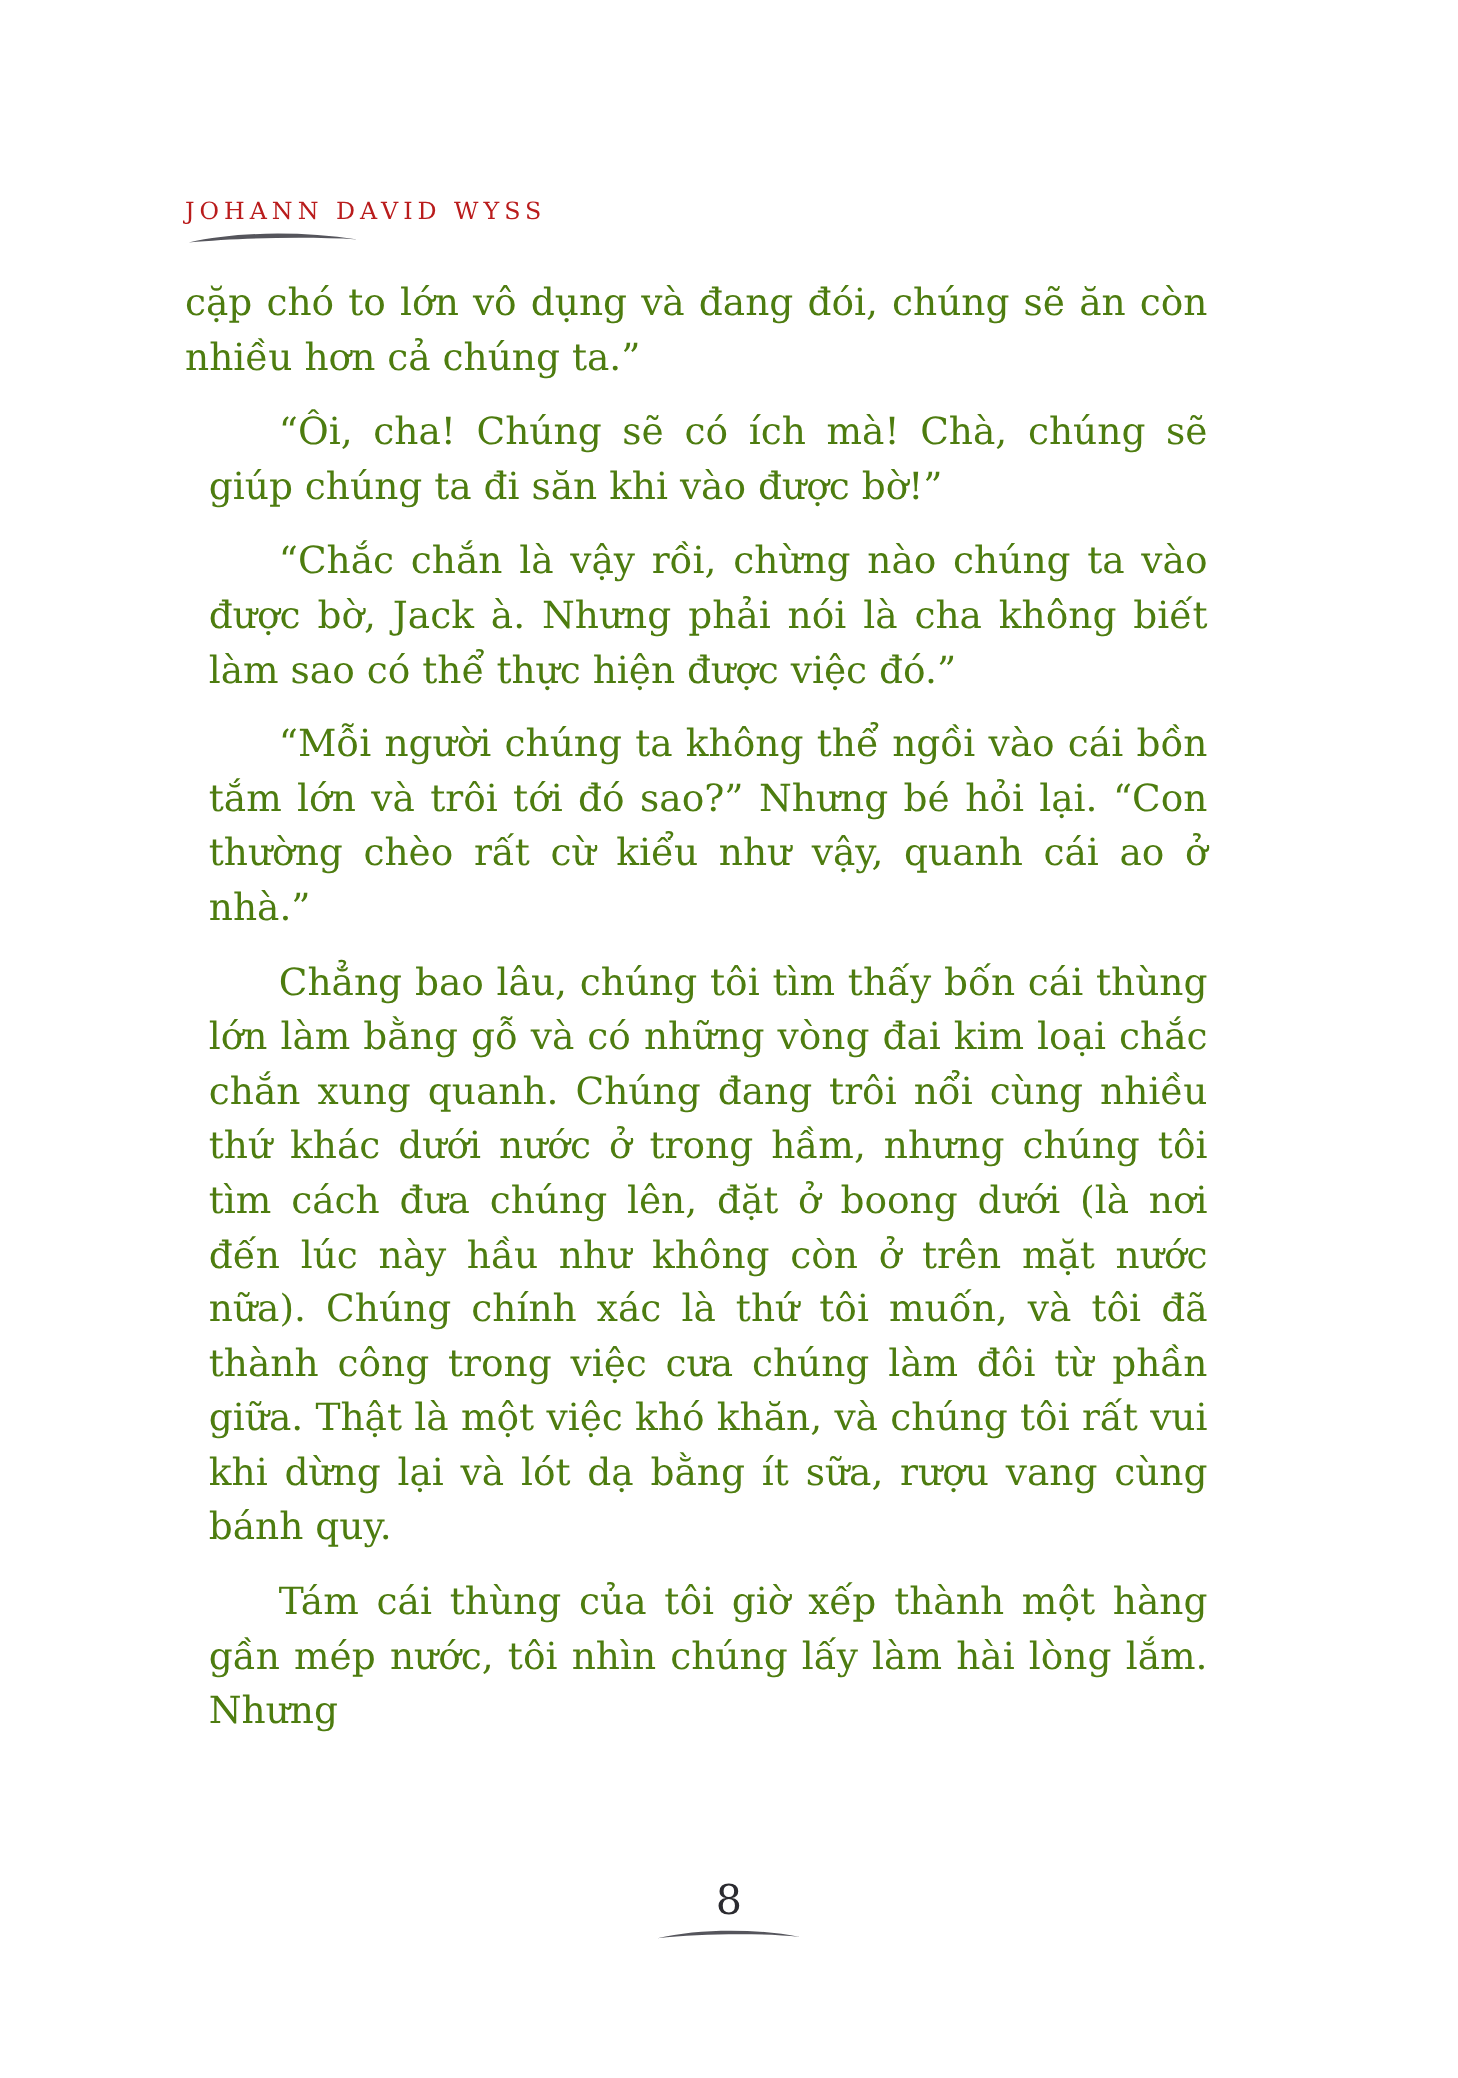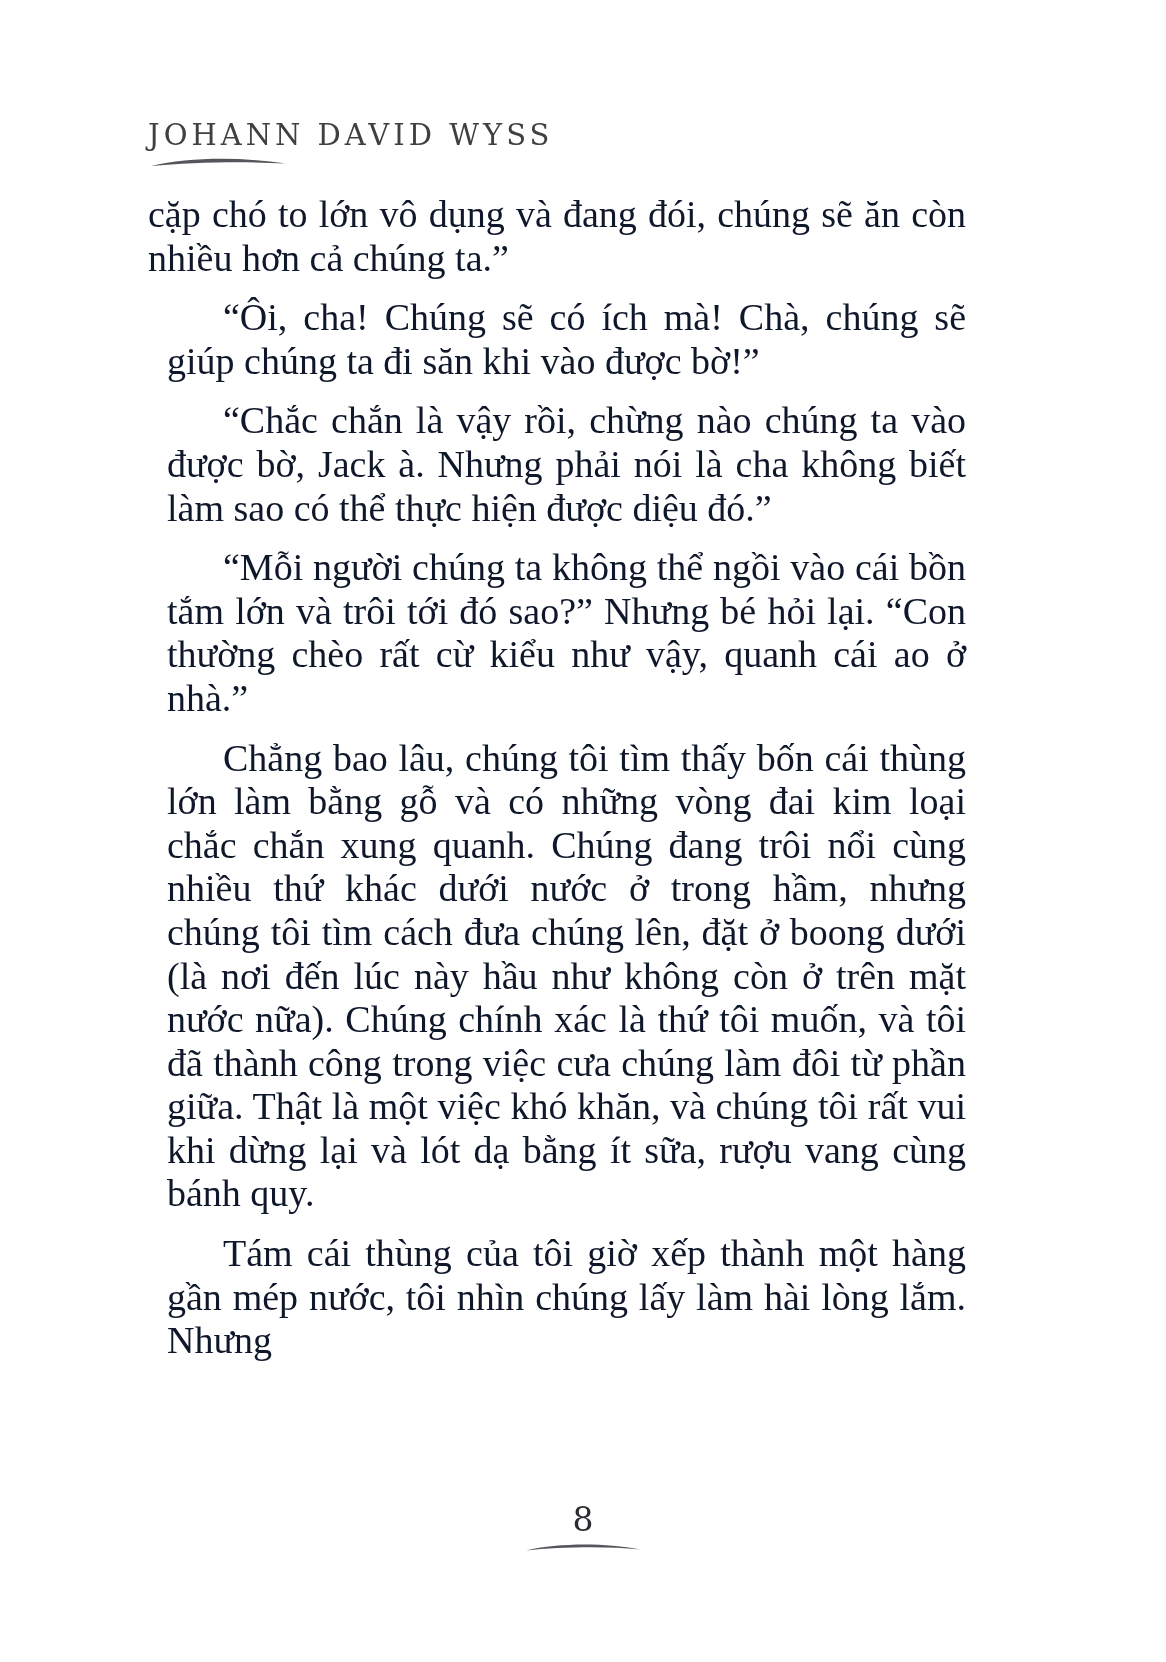--- a/index.html
+++ b/index.html
@@ -19,40 +19,40 @@
   .content {
     position: absolute;
     left: 148px;
     top: 118px;
     width: 818px;
   }
   .running-header {
     margin: 0 0 2px 0;
   }
   .author {
-    font-size: 29px;
+    font-size: 19px;
     letter-spacing: 4px;
-    color: #404040;
+    color: #b91c1c;
     font-weight: 400;
+    margin-top: 40px;
   }
   .header-swoosh {
     display: block;
     margin-top: 3px;
     margin-left: 2px;
   }
   .body-text {
     margin-top: 24px;
   }
   .body-text p {
-    font-size: 38px;
+    font-size: 30px;
     line-height: 43.6px;
     text-align: justify;
     margin: 0 0 16px 0;
-    color: #0f172a;
-    font-family: Liberation Serif, serif;
+    color: #4d7c0f;
   }
   .body-text p.indent {
     text-indent: 56px;
     margin-left: 19px;
   }
   .footer {
     position: absolute;
     left: 0;
     right: 0;
     top: 1500px;
@@ -76,21 +76,21 @@
     <header class="running-header">
       <div class="author">JOHANN DAVID WYSS</div>
       <svg class="header-swoosh" width="138" height="14" viewBox="0 0 138 14" aria-hidden="true">
         <path d="M1 11 C 38 2.5, 88 1.5, 136 8.5 C 92 6, 40 7.5, 1 11 Z" fill="#55555c"></path>
       </svg>
     </header>
 
     <main class="body-text">
       <p class="no-indent">cặp chó to lớn vô dụng và đang đói, chúng sẽ ăn còn nhiều hơn cả chúng ta.”</p>
       <p class="indent">“Ôi, cha! Chúng sẽ có ích mà! Chà, chúng sẽ giúp chúng ta đi săn khi vào được bờ!”</p>
-      <p class="indent">“Chắc chắn là vậy rồi, chừng nào chúng ta vào được bờ, Jack à. Nhưng phải nói là cha không biết làm sao có thể thực hiện được diệu đó.”</p>
+      <p class="indent">“Chắc chắn là vậy rồi, chừng nào chúng ta vào được bờ, Jack à. Nhưng phải nói là cha không biết làm sao có thể thực hiện được việc đó.”</p>
       <p class="indent">“Mỗi người chúng ta không thể ngồi vào cái bồn tắm lớn và trôi tới đó sao?” Nhưng bé hỏi lại. “Con thường chèo rất cừ kiểu như vậy, quanh cái ao ở nhà.”</p>
       <p class="indent">Chẳng bao lâu, chúng tôi tìm thấy bốn cái thùng lớn làm bằng gỗ và có những vòng đai kim loại chắc chắn xung quanh. Chúng đang trôi nổi cùng nhiều thứ khác dưới nước ở trong hầm, nhưng chúng tôi tìm cách đưa chúng lên, đặt ở boong dưới (là nơi đến lúc này hầu như không còn ở trên mặt nước nữa). Chúng chính xác là thứ tôi muốn, và tôi đã thành công trong việc cưa chúng làm đôi từ phần giữa. Thật là một việc khó khăn, và chúng tôi rất vui khi dừng lại và lót dạ bằng ít sữa, rượu vang cùng bánh quy.</p>
       <p class="indent">Tám cái thùng của tôi giờ xếp thành một hàng gần mép nước, tôi nhìn chúng lấy làm hài lòng lắm. Nhưng</p>
     </main>
 
   </div>
 
   <footer class="footer">
     <div class="page-number">8</div>
     <svg class="footer-swoosh" width="118" height="12" viewBox="0 0 118 12" aria-hidden="true">

